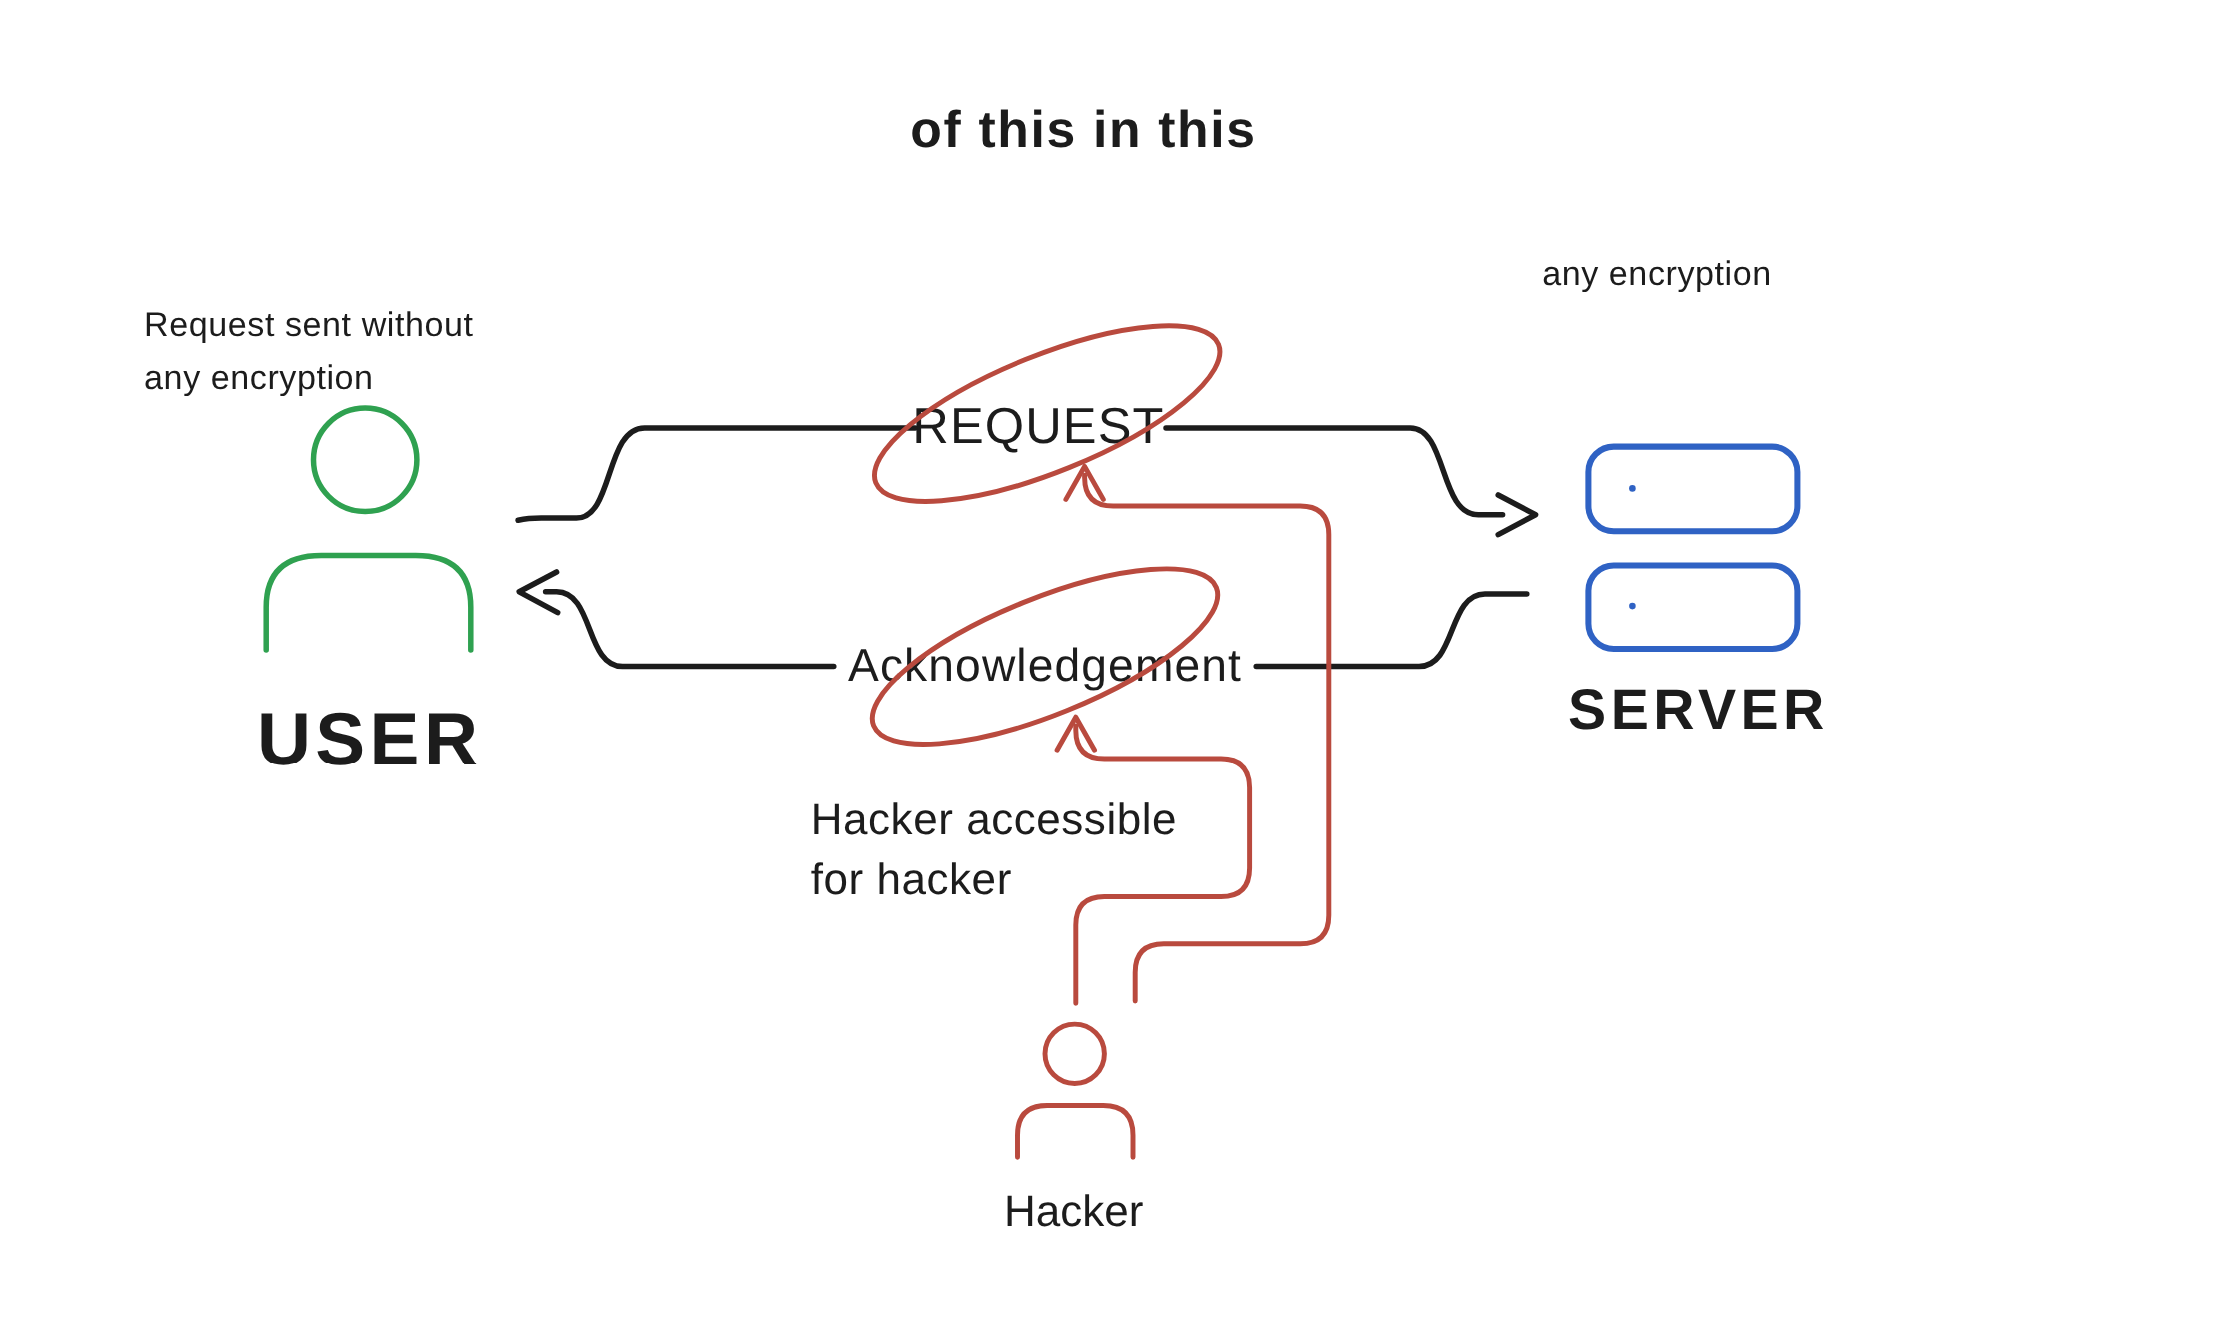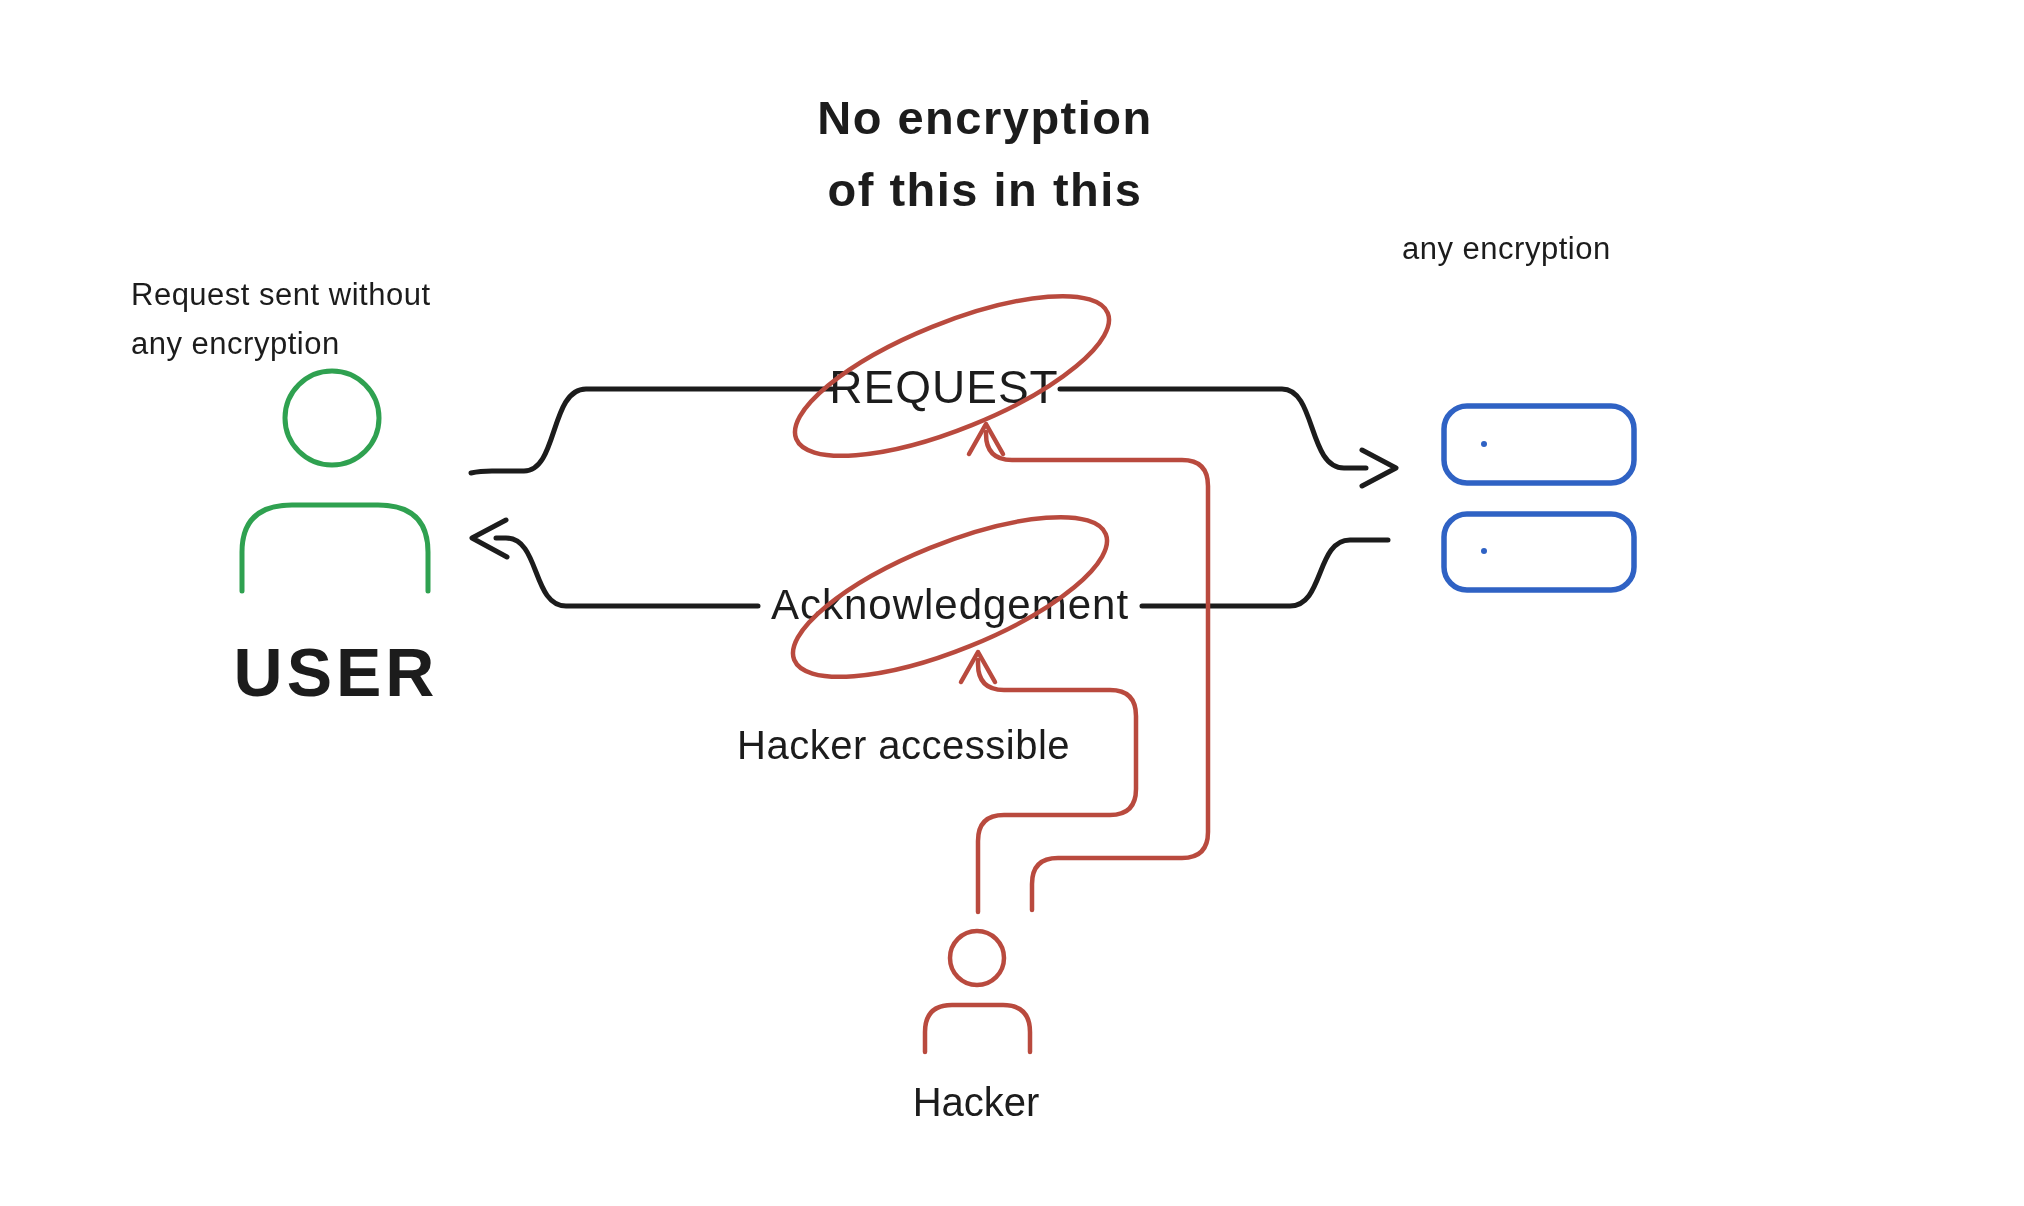--- a/index.html
+++ b/index.html
@@ -62,43 +62,44 @@
     letter-spacing: 0.5px;
   }
   .hacker-name { font-size: 40px; font-weight: 400; }
 </style>
 </head>
 <body>
 
 <div class="canvas">
 
   <div class="txt title center-x" style="left:985px; top:82px;">
-    <div>No encryption</div>
     <div>of this in this</div>
   </div>
 
   <div class="txt note" style="left:131px; top:224px;margin-top:46px;">
     <div>Request sent without</div>
     <div>any encryption</div>
   </div>
 
   <div class="txt note" style="left:1392px; top:224px;">
     <div style="padding-left:10px;">any encryption</div>
   </div>
 
   <div class="txt flow-label center" style="left:944px; top:387px;">REQUEST</div>
 
   <div class="txt flow-label ack center" style="left:950px; top:605px;">Acknowledgement</div>
 
   <div class="txt hacker-note" style="left:737px; top:718px;">
     <div>Hacker accessible</div>
+    <div>for hacker</div>
   </div>
 
   <div class="txt entity-label center" style="left:336px; top:672px; font-size:68px;">USER</div>
 
+  <div class="txt entity-label center" style="left:1544px; top:646px; font-size:52px;">SERVER</div>
 
   <div class="txt hacker-name center" style="left:976px; top:1102px;">Hacker</div>
 
   <svg class="diagram" viewBox="0 0 2024 1206">
 
     <circle class="stroke-green" cx="332" cy="418" r="47"></circle>
     <path class="stroke-green" d="M 242 591 L 242 552 Q 242 505 292 505 L 378 505 Q 428 505 428 552 L 428 591"></path>
 
     <rect class="stroke-blue" x="1444" y="406" width="190" height="77" rx="23"></rect>
     <rect class="stroke-blue" x="1444" y="514" width="190" height="76" rx="23"></rect>

